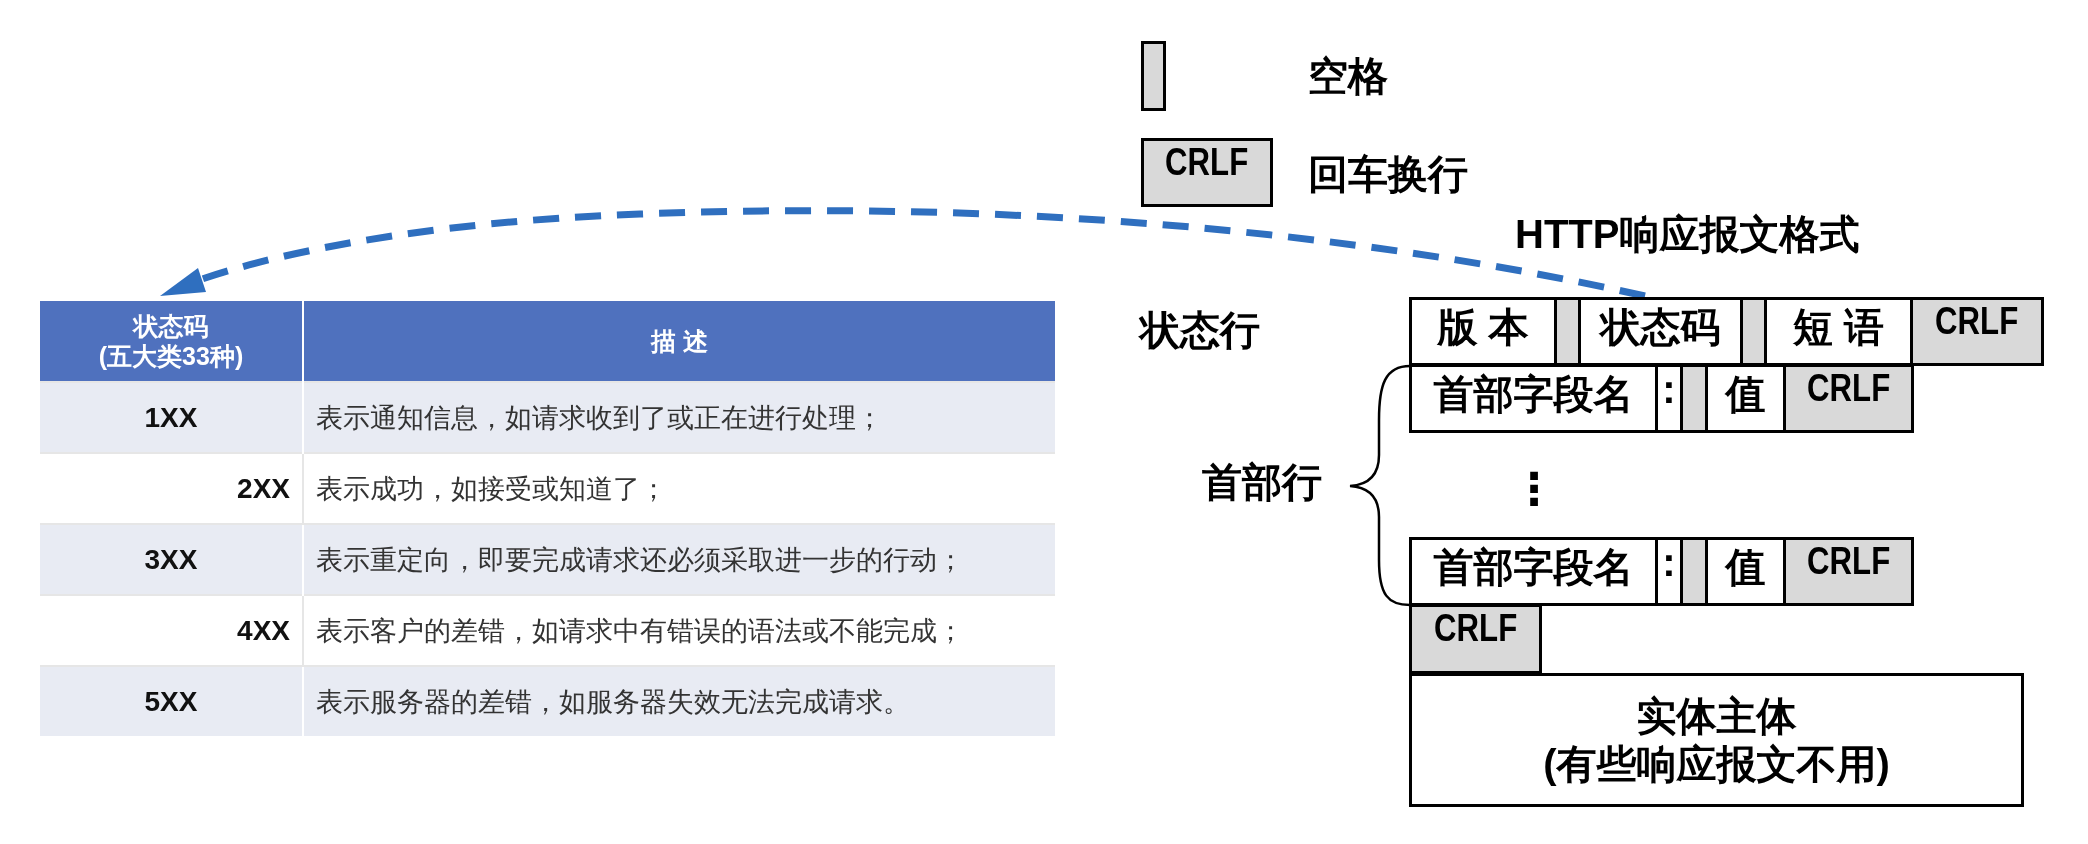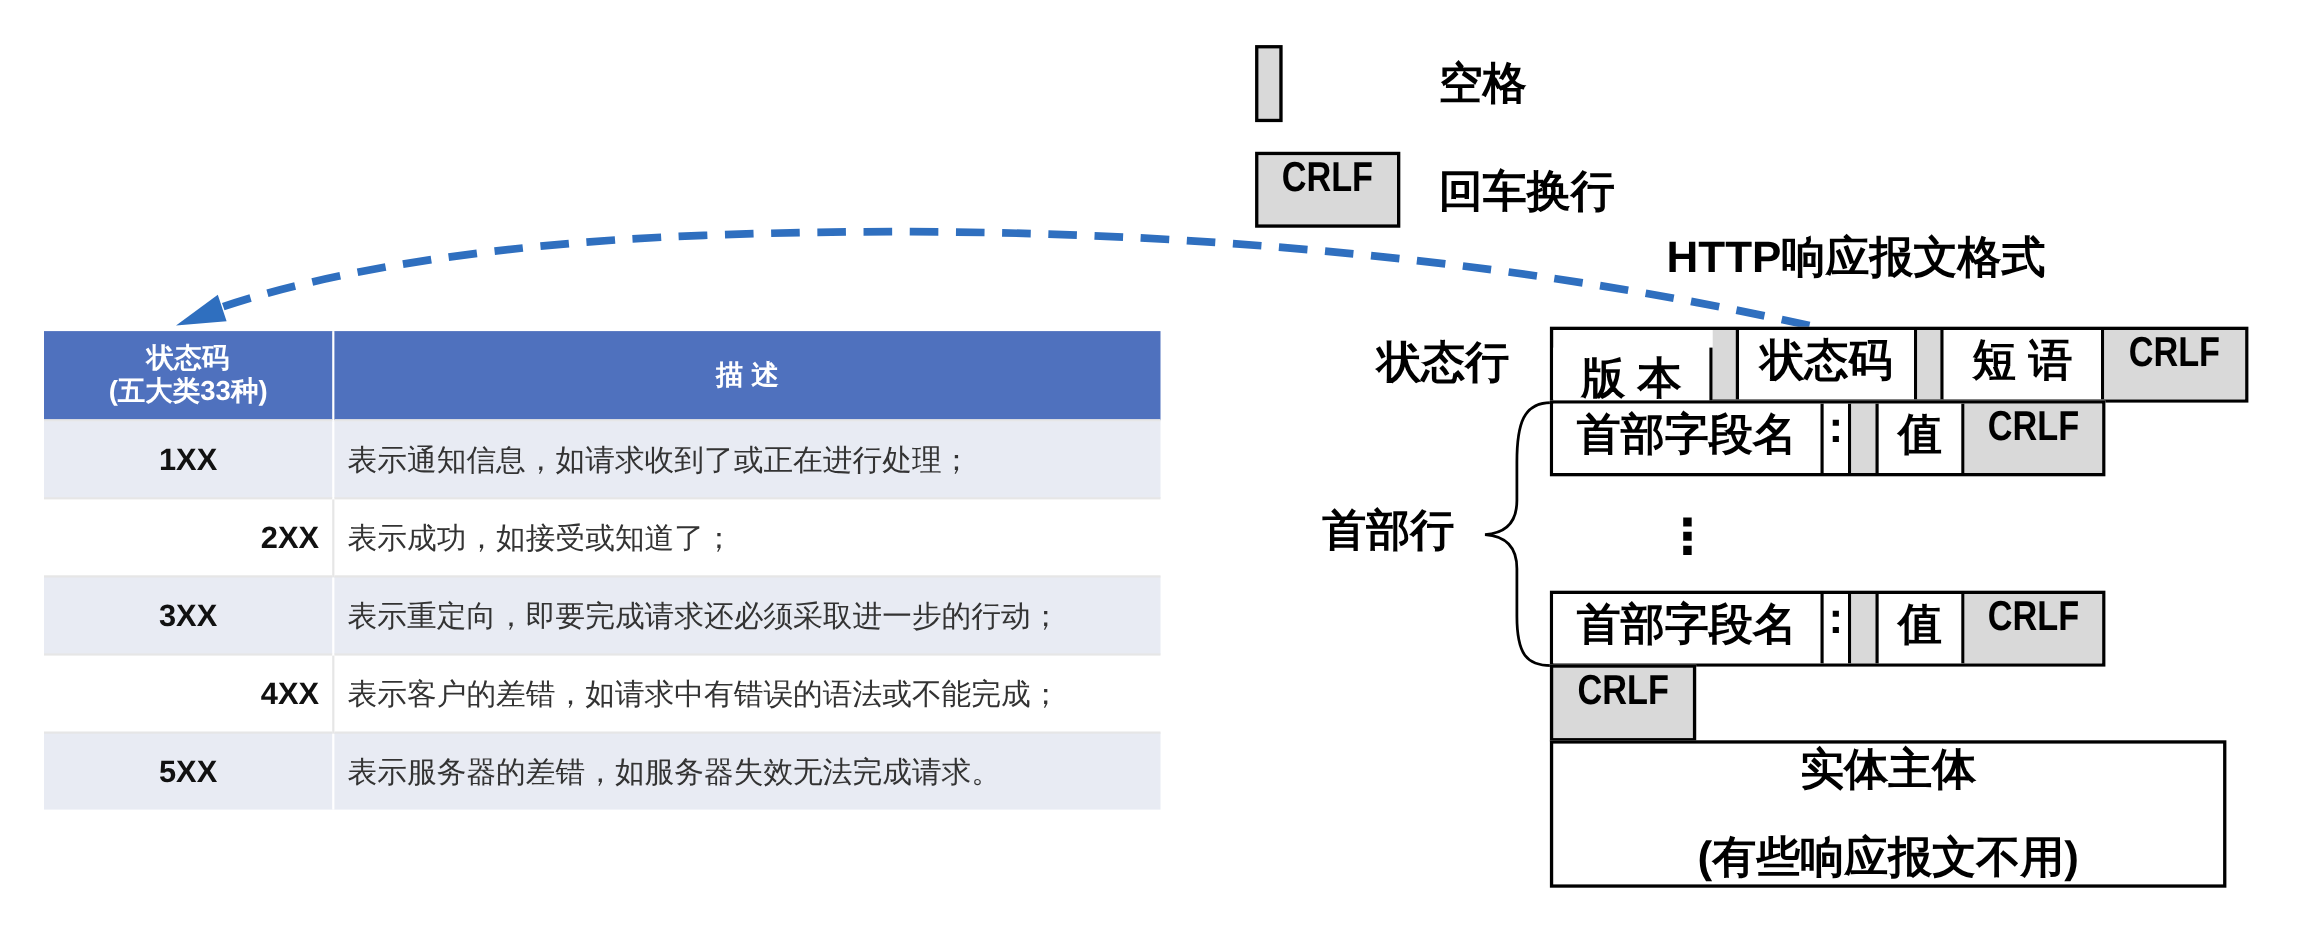--- a/index.html
+++ b/index.html
@@ -39,25 +39,25 @@
 <div class="abs gray" style="left:1141px;top:41px;width:25px;height:70px;box-sizing:border-box;border:3px solid #000;"></div>
 <div class="abs bold cn-big" style="left:1308px;top:52px;line-height:48px;">空格</div>
 
 <div class="cell gray" style="left:1141px;top:138px;width:132px;height:69px;border:3px solid #000;">
   <span class="crlf-txt">CRLF</span>
 </div>
 <div class="abs bold cn-big" style="left:1308px;top:150px;line-height:48px;">回车换行</div>
 
 <div class="abs bold" style="left:1515px;top:210px;font-size:40px;line-height:48px;">HTTP响应报文格式</div>
 
-<div class="abs bold cn-big" style="left:1252px;top:306px;line-height:48px;text-align:right;">状态行</div>
+<div class="abs bold cn-big" style="left:1140px;top:306px;line-height:48px;text-align:right;">状态行</div>
 <div class="abs bold cn-big" style="left:1202px;top:458px;line-height:48px;">首部行</div>
 
 <div class="abs" style="left:1409px;top:297px;width:635px;height:69px;border:3px solid #000;box-sizing:border-box;background:#fff;">
-  <div class="cell white cn-big" style="left:0;top:16px;width:145px;height:63px;border-right:3px solid #000;">版 本</div>
+  <div class="cell white cn-big" style="left:0;top:0;width:145px;height:63px;border-right:3px solid #000;">版 本</div>
   <div class="cell gray" style="left:145px;top:0;width:24px;height:63px;border-right:3px solid #000;"></div>
   <div class="cell white cn-big" style="left:169px;top:0;width:162px;height:63px;border-right:3px solid #000;">状态码</div>
   <div class="cell gray" style="left:331px;top:0;width:24px;height:63px;border-right:3px solid #000;"></div>
   <div class="cell white cn-big" style="left:355px;top:0;width:146px;height:63px;border-right:3px solid #000;">短 语</div>
   <div class="cell gray" style="left:501px;top:0;width:128px;height:63px;">
     <span class="crlf-txt">CRLF</span>
   </div>
 </div>
 
 <div class="abs" style="left:1409px;top:364px;width:505px;height:69px;border:3px solid #000;box-sizing:border-box;background:#fff;">
@@ -80,21 +80,21 @@
   <div class="cell gray" style="left:374px;top:0;width:125px;height:63px;">
     <span class="crlf-txt">CRLF</span>
   </div>
 </div>
 
 <div class="cell gray" style="left:1409px;top:604px;width:133px;height:70px;border:3px solid #000;">
   <span class="crlf-txt">CRLF</span>
 </div>
 
 <div class="abs" style="left:1409px;top:673px;width:615px;height:134px;border:3px solid #000;box-sizing:border-box;background:#fff;
-            display:flex;flex-direction:column;align-items:center;justify-content:space-between;">
+            display:flex;flex-direction:column;align-items:center;justify-content:center;">
   <div class="bold" style="font-size:40px;line-height:48px;">实体主体</div>
   <div class="bold" style="font-size:40px;line-height:48px;">(有些响应报文不用)</div>
 </div>
 
 <table id="status-table">
   <colgroup>
       <col style="width:263px">
       <col style="width:752px">
     </colgroup>
   <thead>

